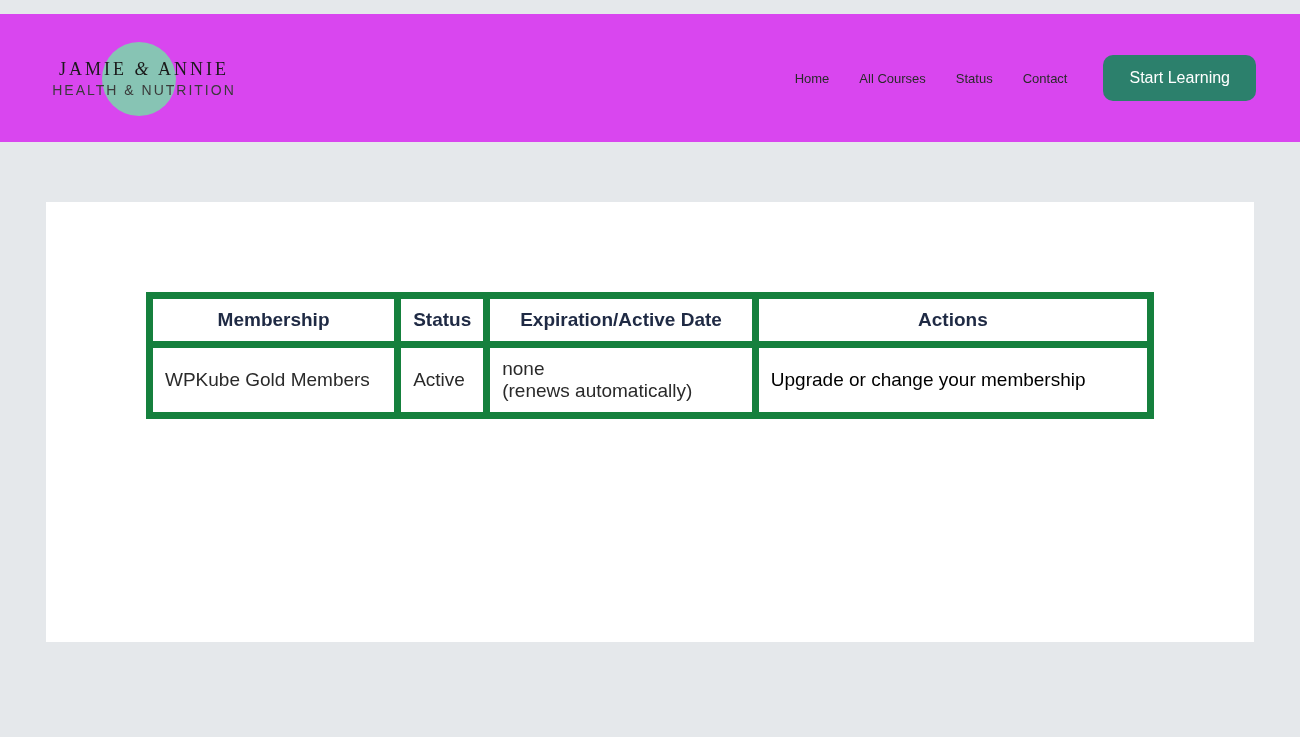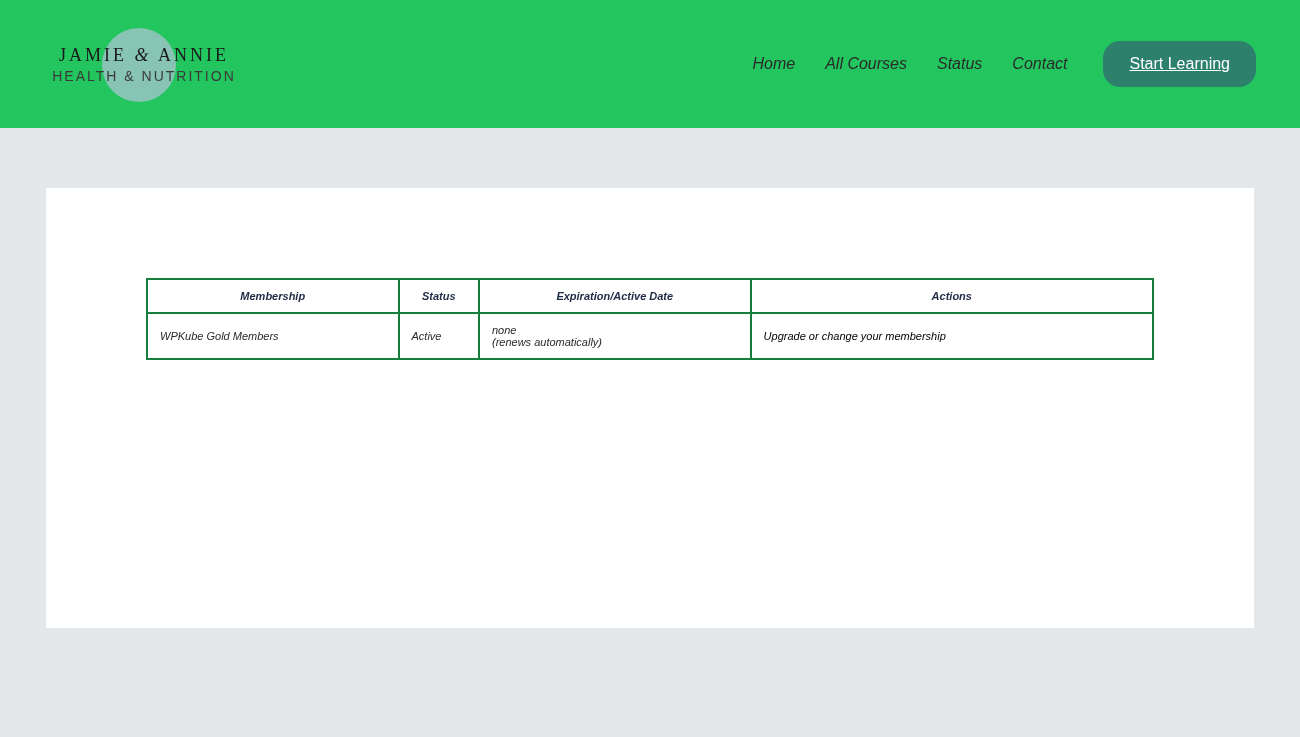--- a/index.html
+++ b/index.html
@@ -2,26 +2,27 @@
 <html><head>
   <meta charset="utf-8">
   <style>
     * { margin: 0; padding: 0; box-sizing: border-box; }
     body {
       font-family: 'Segoe UI', -apple-system, BlinkMacSystemFont, Arial, sans-serif;
       background: #e5e8eb;
       color: #2a2a2a;
     }
     .header {
-      background: #22c55e;
+      background: #d946ef;
       display: flex;
       align-items: center;
       justify-content: space-between;
       padding: 20px 44px;
       height: 128px;
+      margin-top: 14px;
     }
     .logo-container {
       display: flex;
       align-items: center;
       position: relative;
       width: 200px;
       height: 80px;
     }
     .logo-splash {
       position: absolute;
@@ -57,35 +58,33 @@
       margin-top: 2px;
       font-weight: 500;
     }
     .nav {
       display: flex;
       align-items: center;
       gap: 30px;
     }
     .nav-link {
       color: #2a2a2a;
-      font-size: 16px;
+      font-size: 13px;
       text-decoration: none;
       cursor: pointer;
-      font-style: italic;
     }
     .cta-btn {
       background: #2c806c;
       color: #ffffff;
       border: none;
-      border-radius: 17px;
+      border-radius: 10px;
       padding: 14px 26px;
       font-size: 16px;
       margin-left: 6px;
       cursor: pointer;
-      text-decoration: underline;
     }
     .page-area {
       padding: 60px 46px 80px;
     }
     .content-card {
       background: #ffffff;
       padding: 90px 100px 100px;
       min-height: 440px;
     }
     .page-title {
@@ -94,27 +93,26 @@
       font-weight: 700;
       color: #1d2951;
       margin-bottom: 30px;
     }
     table {
       width: 100%;
       border-collapse: collapse;
       margin-bottom: 24px;
     }
     th, td {
-      border: 2px solid #15803d;
+      border: 7px solid #15803d;
       padding: 10px 12px;
       text-align: left;
       vertical-align: middle;
-      font-size: 11px;
+      font-size: 19px;
       color: #2a2a2a;
-      font-style: italic;
     }
     th {
       font-weight: 600;
       text-align: center;
       color: #1f2a44;
     }
     .actions-link {
       color: #000000;
       text-decoration: none;
       cursor: pointer;

